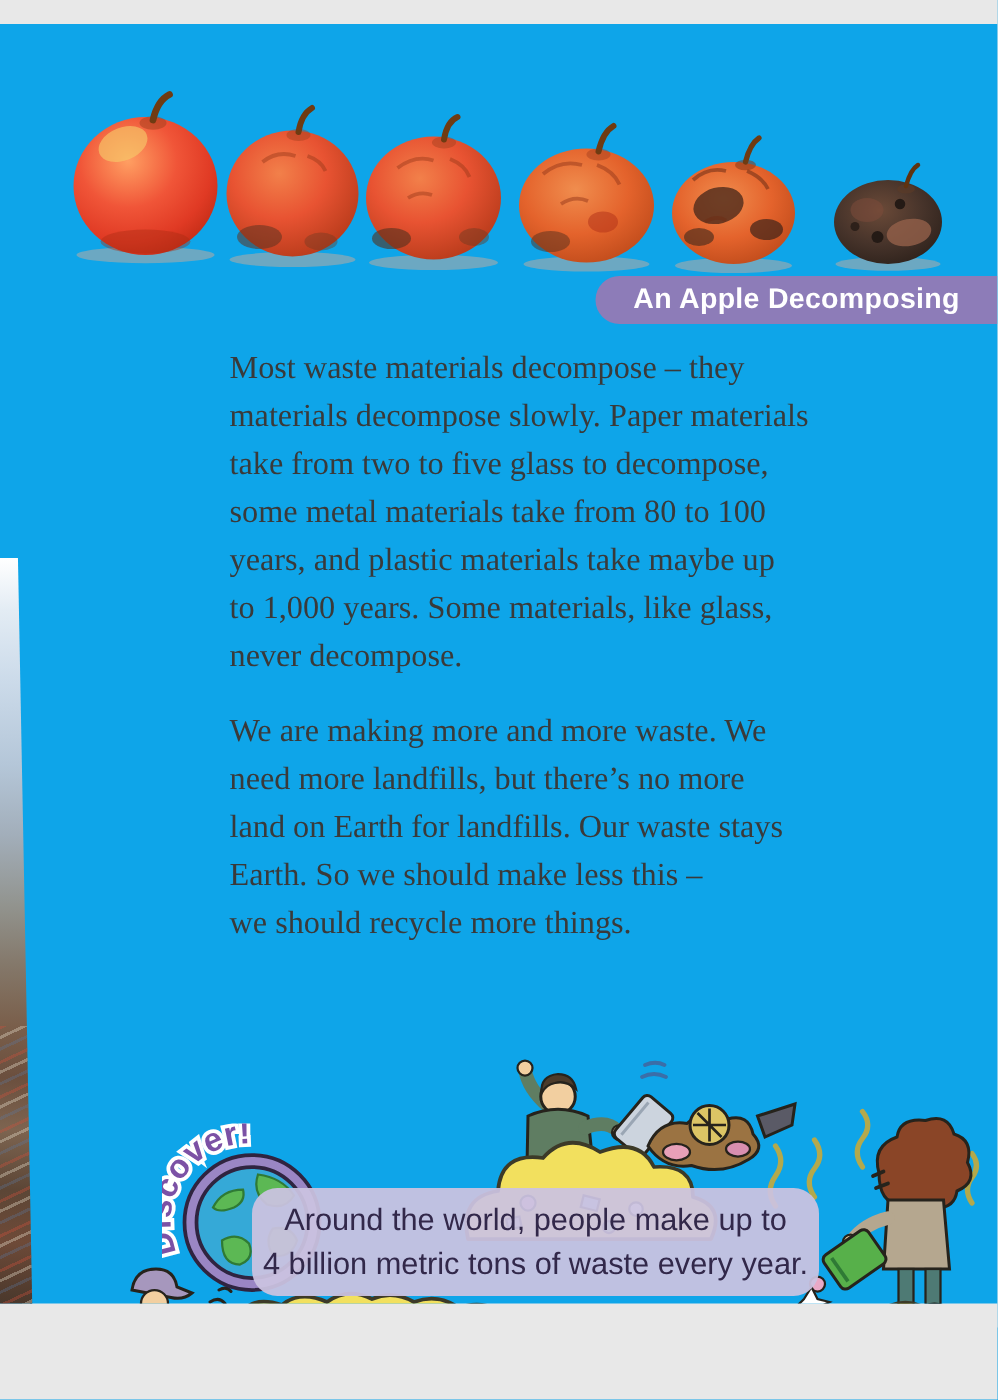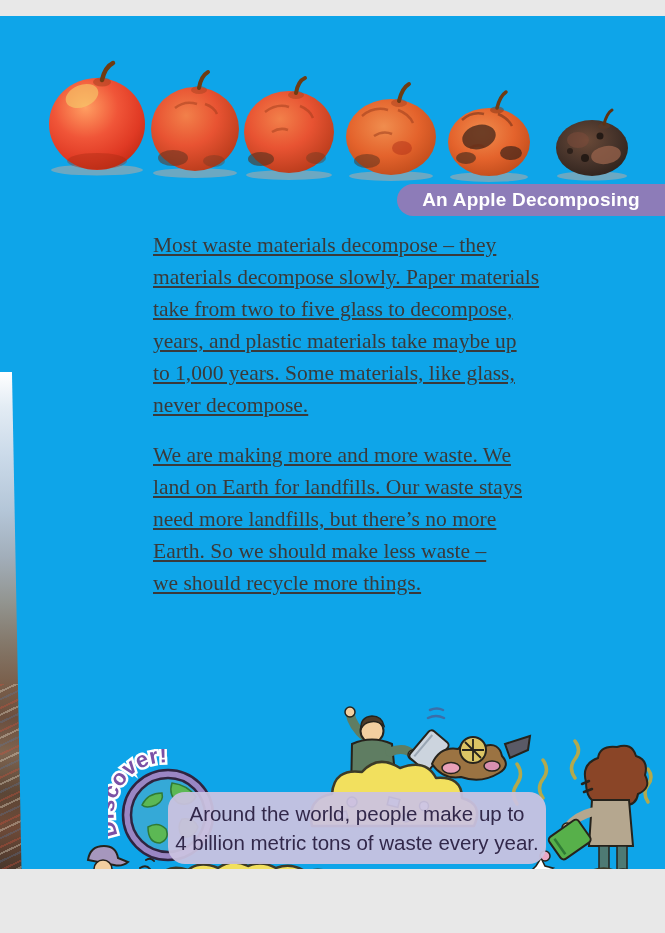--- a/index.html
+++ b/index.html
@@ -33,21 +33,21 @@
     display:flex;align-items:center;justify-content:center;
     color:#ffffff;font-size:19px;font-weight:bold;letter-spacing:.2px;
   }
   
   #body-text{
     position:absolute;left:153px;top:213px;width:470px;
     font-family:"Liberation Serif","DejaVu Serif",serif;
     font-size:21.5px;line-height:32px;color:#3a3a3a;
   }
   #body-text .para{margin:0 0 18px 0;}
-  #body-text .ln{display:block;white-space:nowrap;text-decoration:underline;}
+  #body-text .ln{display:block;white-space:nowrap;}
   
   #cartoon{position:absolute;left:0;top:690px;width:665px;height:243px;}
   
   #discover-badge{position:absolute;left:108px;top:733px;width:114px;height:114px;}
   
   #fact-box{
     position:absolute;left:168px;top:776px;width:378px;height:72px;
     background:rgba(203,194,224,.94);border-radius:17px;
     display:flex;flex-direction:column;align-items:center;justify-content:center;
     box-sizing:border-box;
@@ -176,29 +176,30 @@
 
   <div id="caption-banner">
     <span>An Apple Decomposing</span>
   </div>
 
   <div id="body-text">
     <p class="para">
       <span class="ln">Most waste materials decompose – they</span>
       <span class="ln">materials decompose slowly. Paper materials</span>
       <span class="ln">take from two to five glass to decompose,</span>
+      <span class="ln">some metal materials take from 80 to 100</span>
       <span class="ln">years, and plastic materials take maybe up</span>
       <span class="ln">to 1,000 years. Some materials, like glass,</span>
       <span class="ln">never decompose.</span>
     </p>
     <p class="para">
       <span class="ln">We are making more and more waste. We</span>
+      <span class="ln">need more landfills, but there’s no more</span>
       <span class="ln">land on Earth for landfills. Our waste stays</span>
-      <span class="ln">need more landfills, but there’s no more</span>
-      <span class="ln">Earth. So we should make less waste –</span>
+      <span class="ln">Earth. So we should make less this –</span>
       <span class="ln">we should recycle more things.</span>
     </p>
   </div>
 
   <svg id="cartoon" viewBox="0 0 665 243" xmlns="http://www.w3.org/2000/svg">
 
     <g stroke="#b3a94c" stroke-width="3.5" fill="none" stroke-linecap="round">
       <path d="M517 98 q-7 -10 0 -20 q7 -10 0 -20"></path>
       <path d="M543 92 q-7 -10 0 -19 q7 -9 0 -19"></path>
       <path d="M575 72 q-7 -10 0 -19 q7 -9 0 -18"></path>

